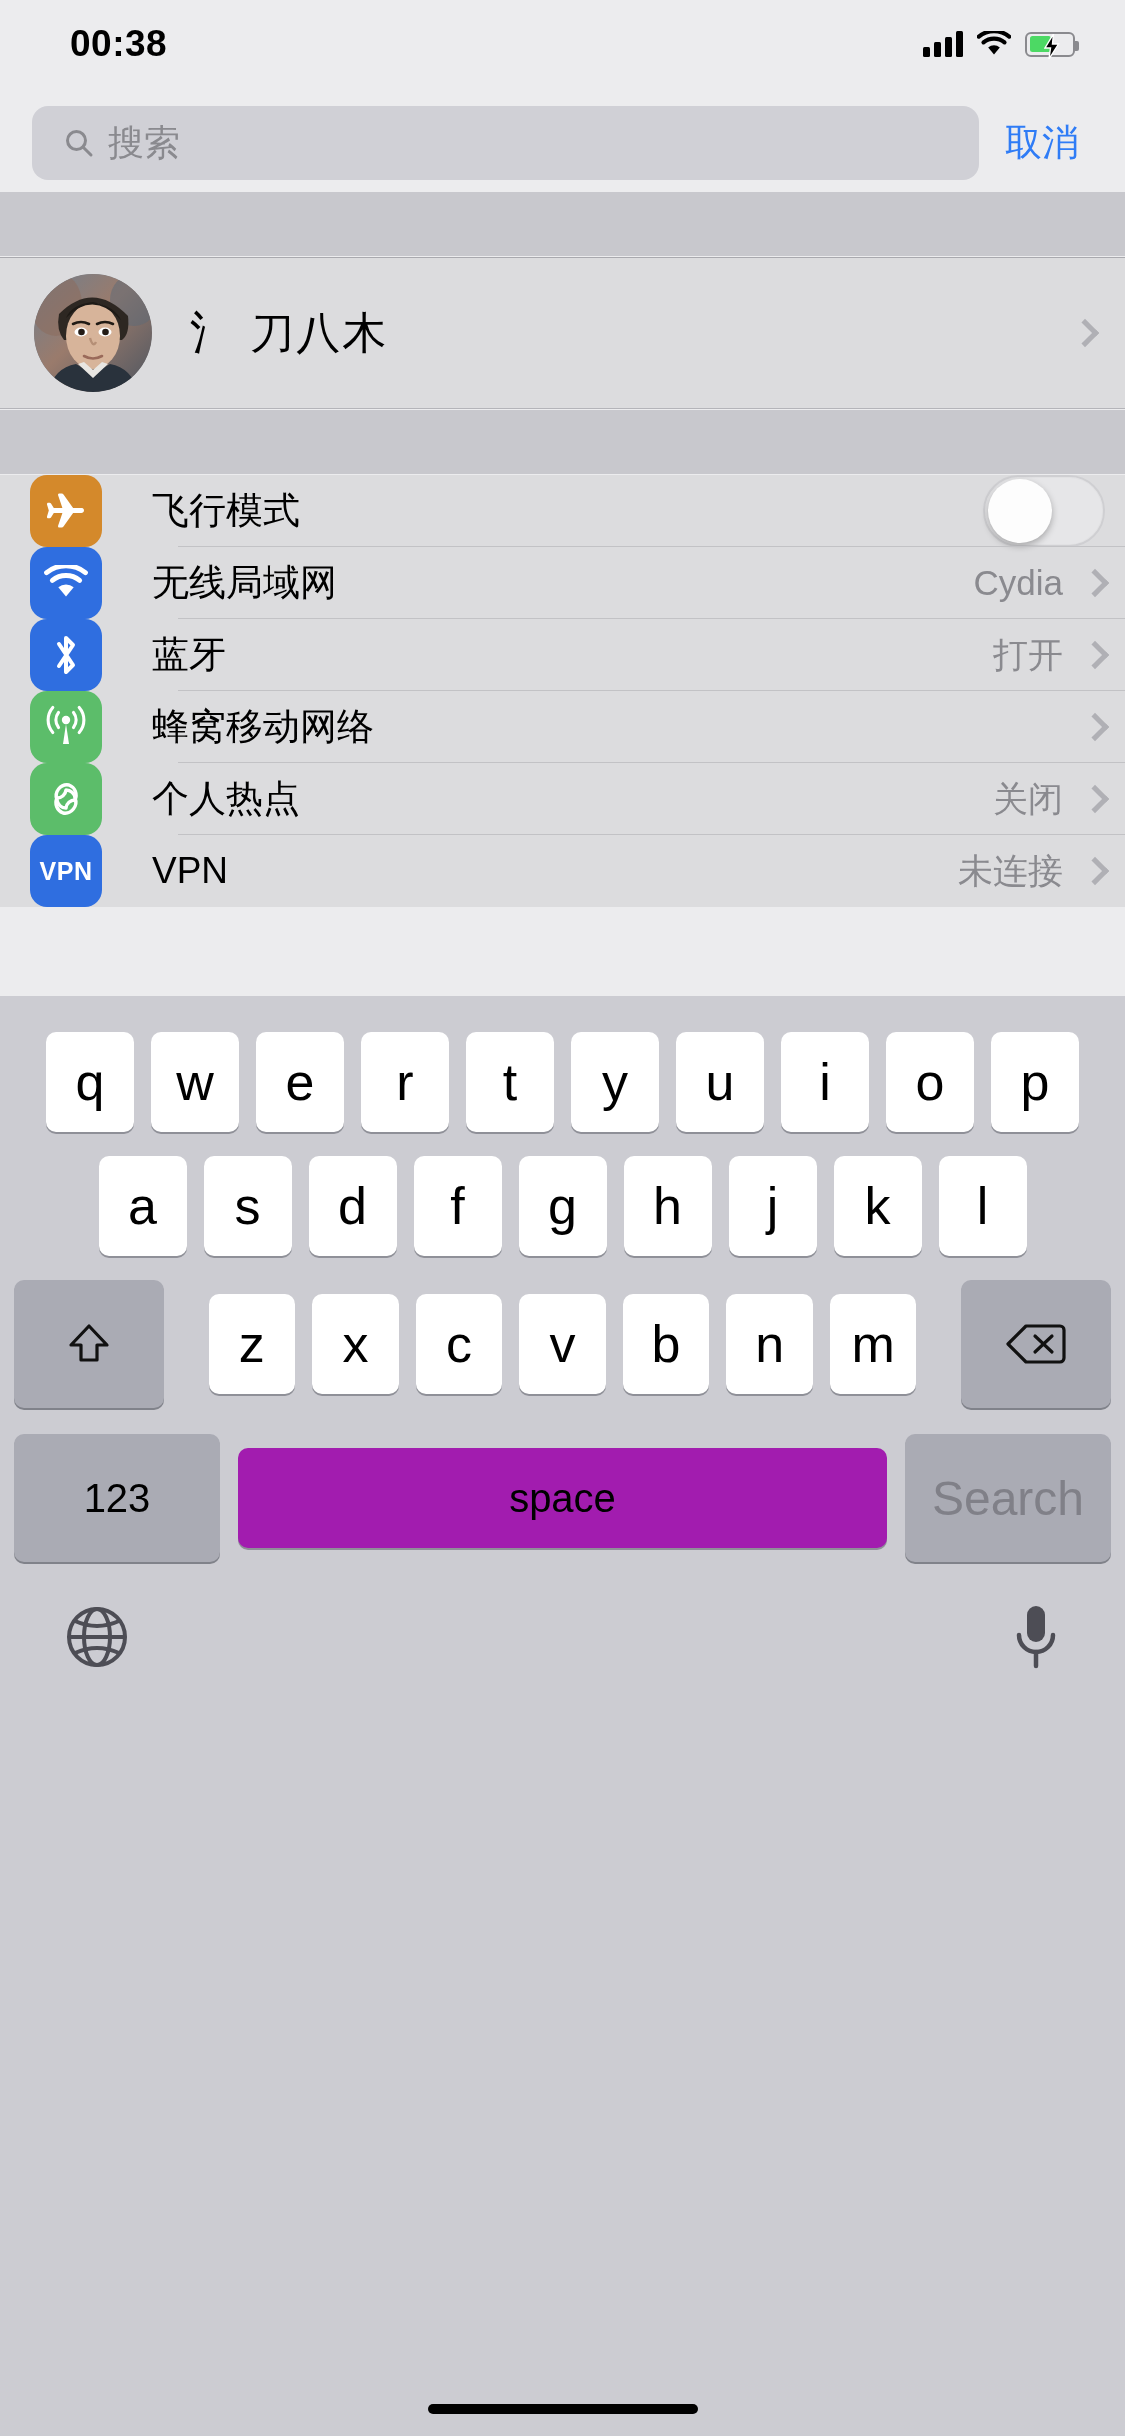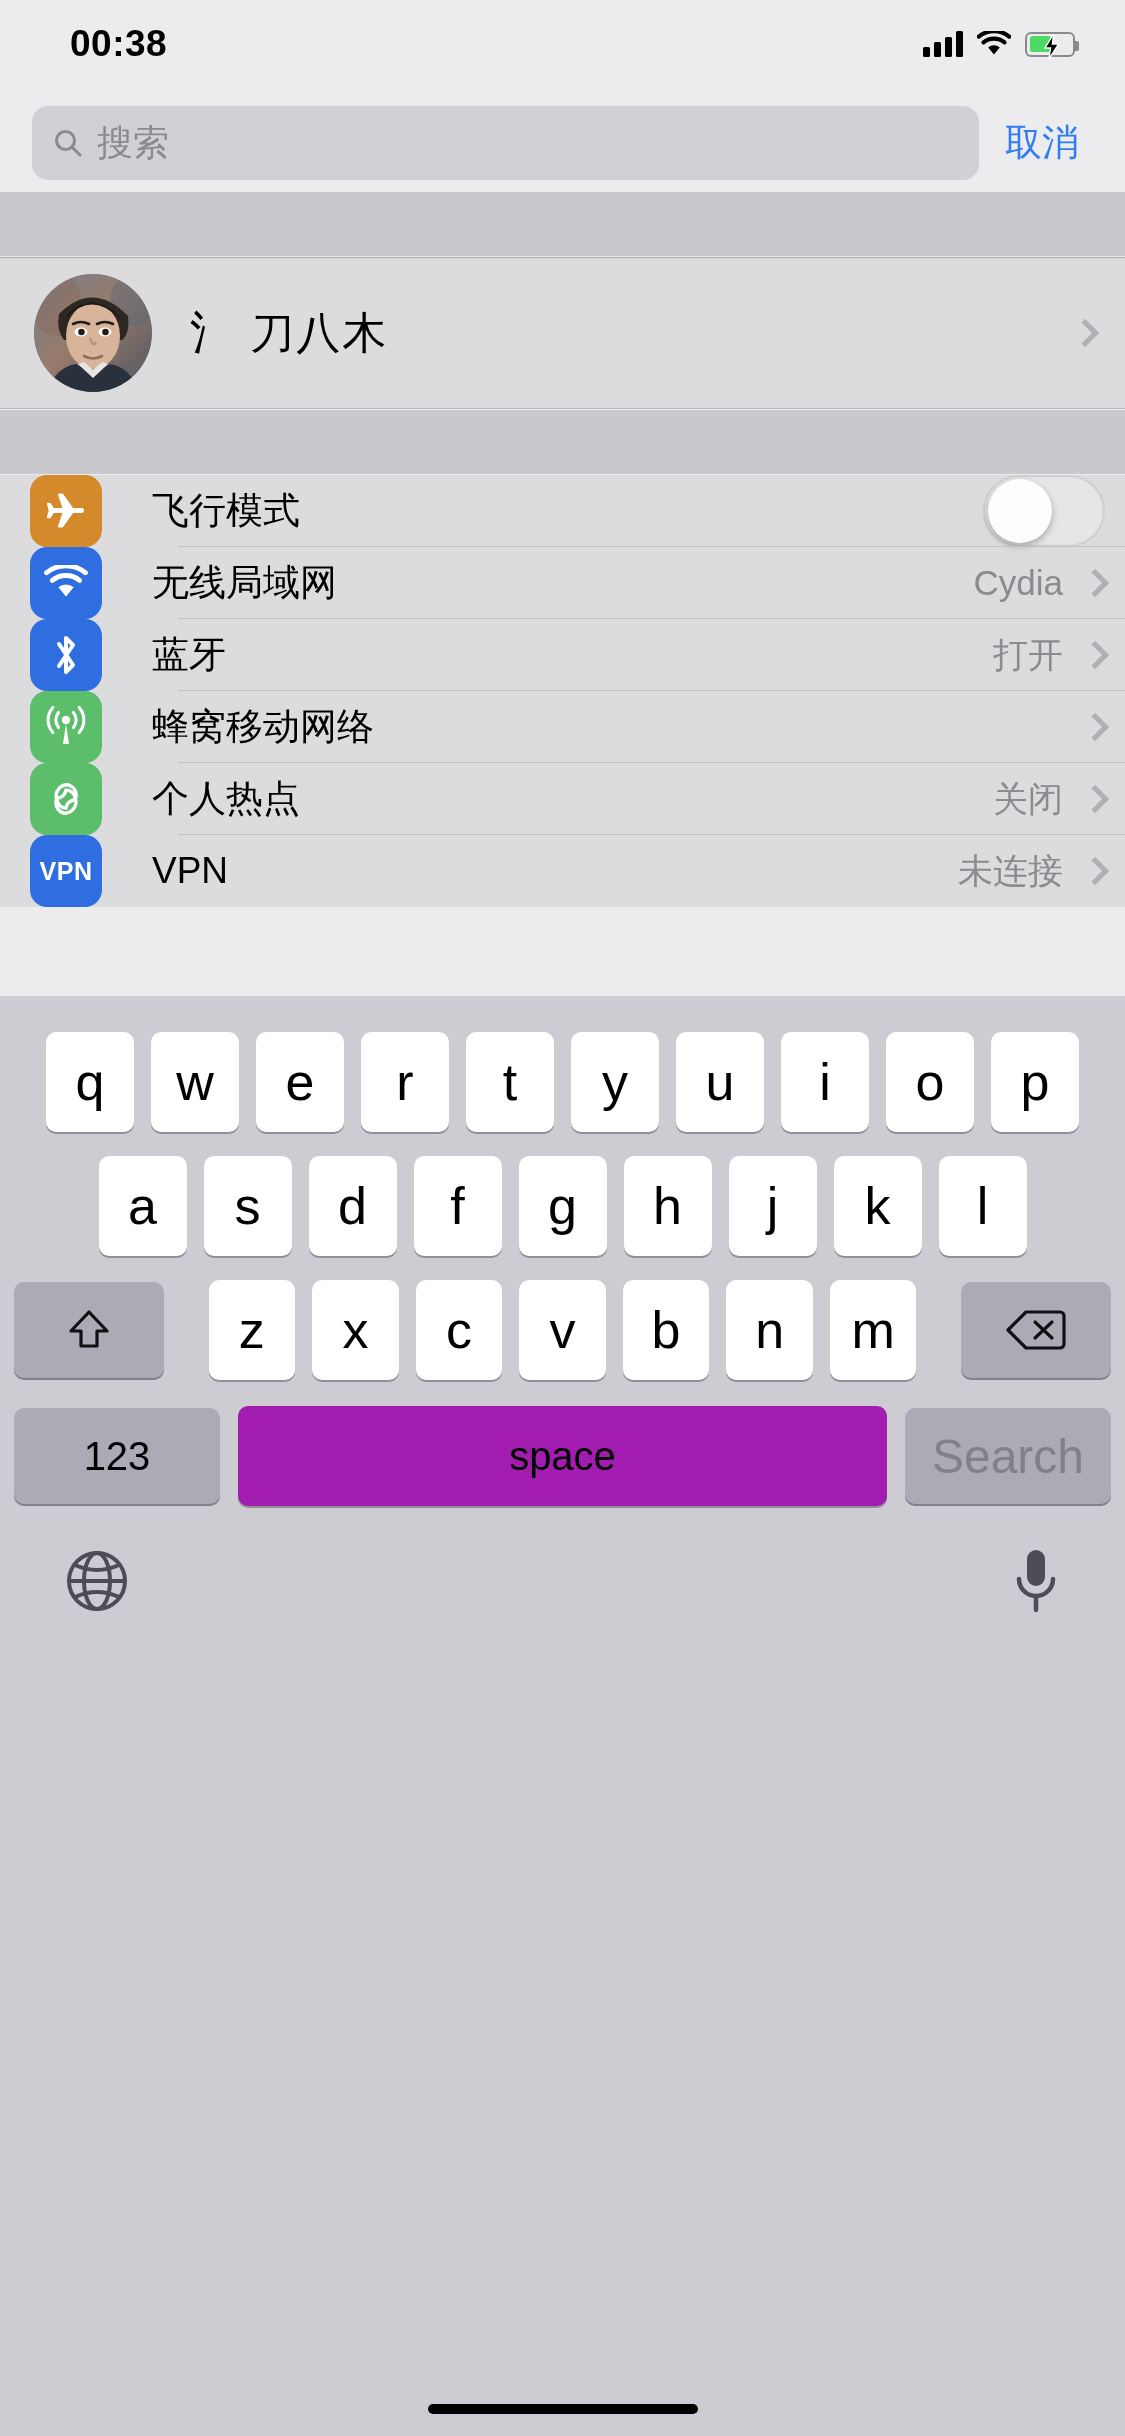--- a/index.html
+++ b/index.html
@@ -38,21 +38,21 @@
   .bolt { position:absolute; left:17px; top:0px; }
 
   
   .search-wrap {
     position:absolute; top:96px; left:0; width:1125px; height:94px;
     display:flex; align-items:center; padding:0 32px;
     background:#ececee;
   }
   .search-field {
     flex:1; height:74px; background:#d0d0d6; border-radius:16px;
-    display:flex; align-items:center; padding:0 21px; gap:14px;
+    display:flex; align-items:center; padding:0 32px; gap:14px;
   }
   .mag { width:30px; height:30px; position:relative; flex:0 0 auto; }
   .search-ph { font-size:36px; color:#8a8a8f; }
   .cancel-btn {
     font-size:37px; color:#2f7cf6; padding:0 14px 0 26px; white-space:nowrap;
   }
 
   .gapbar { position:absolute; left:0; width:1125px; background:#c8c8cd; }
   .gapbar.a { top:192px; height:64px; }
   .gapbar.b { top:410px; height:64px; }
@@ -111,21 +111,21 @@
   .krow.r4 { padding-top:26px; gap:0; padding-left:14px; padding-right:14px; }
   .key {
     width:88px; height:100px; background:#fff; border-radius:10px;
     display:flex; align-items:center; justify-content:center;
     font-size:52px; color:#000; box-shadow:0 2px 0 rgba(136,138,145,0.9);
   }
   .krow.r2 { padding-left:50px; padding-right:50px; }
   .krow.r3 { padding-left:14px; padding-right:14px; }
   .k-special {
     display:flex; align-items:center; justify-content:center;
-    background:#aaabb4; border-radius:10px; height:96px;
+    background:#aaabb4; border-radius:10px; height:128px;
     box-shadow:0 2px 0 rgba(120,122,130,0.9);
   }
   .k123 { width:206px; font-size:40px; color:#000; }
   .kspace { flex:1; margin:0 18px; background:#a21caf; font-size:40px; color:#000;
             border-radius:10px; height:100px; display:flex; align-items:center;
             justify-content:center; box-shadow:0 2px 0 rgba(136,138,145,0.9); }
   .ksearch { width:206px; font-size:48px; color:#808088; }
   .kbottom {
     display:flex; align-items:center; justify-content:space-between;
     padding:40px 64px 0 64px;

